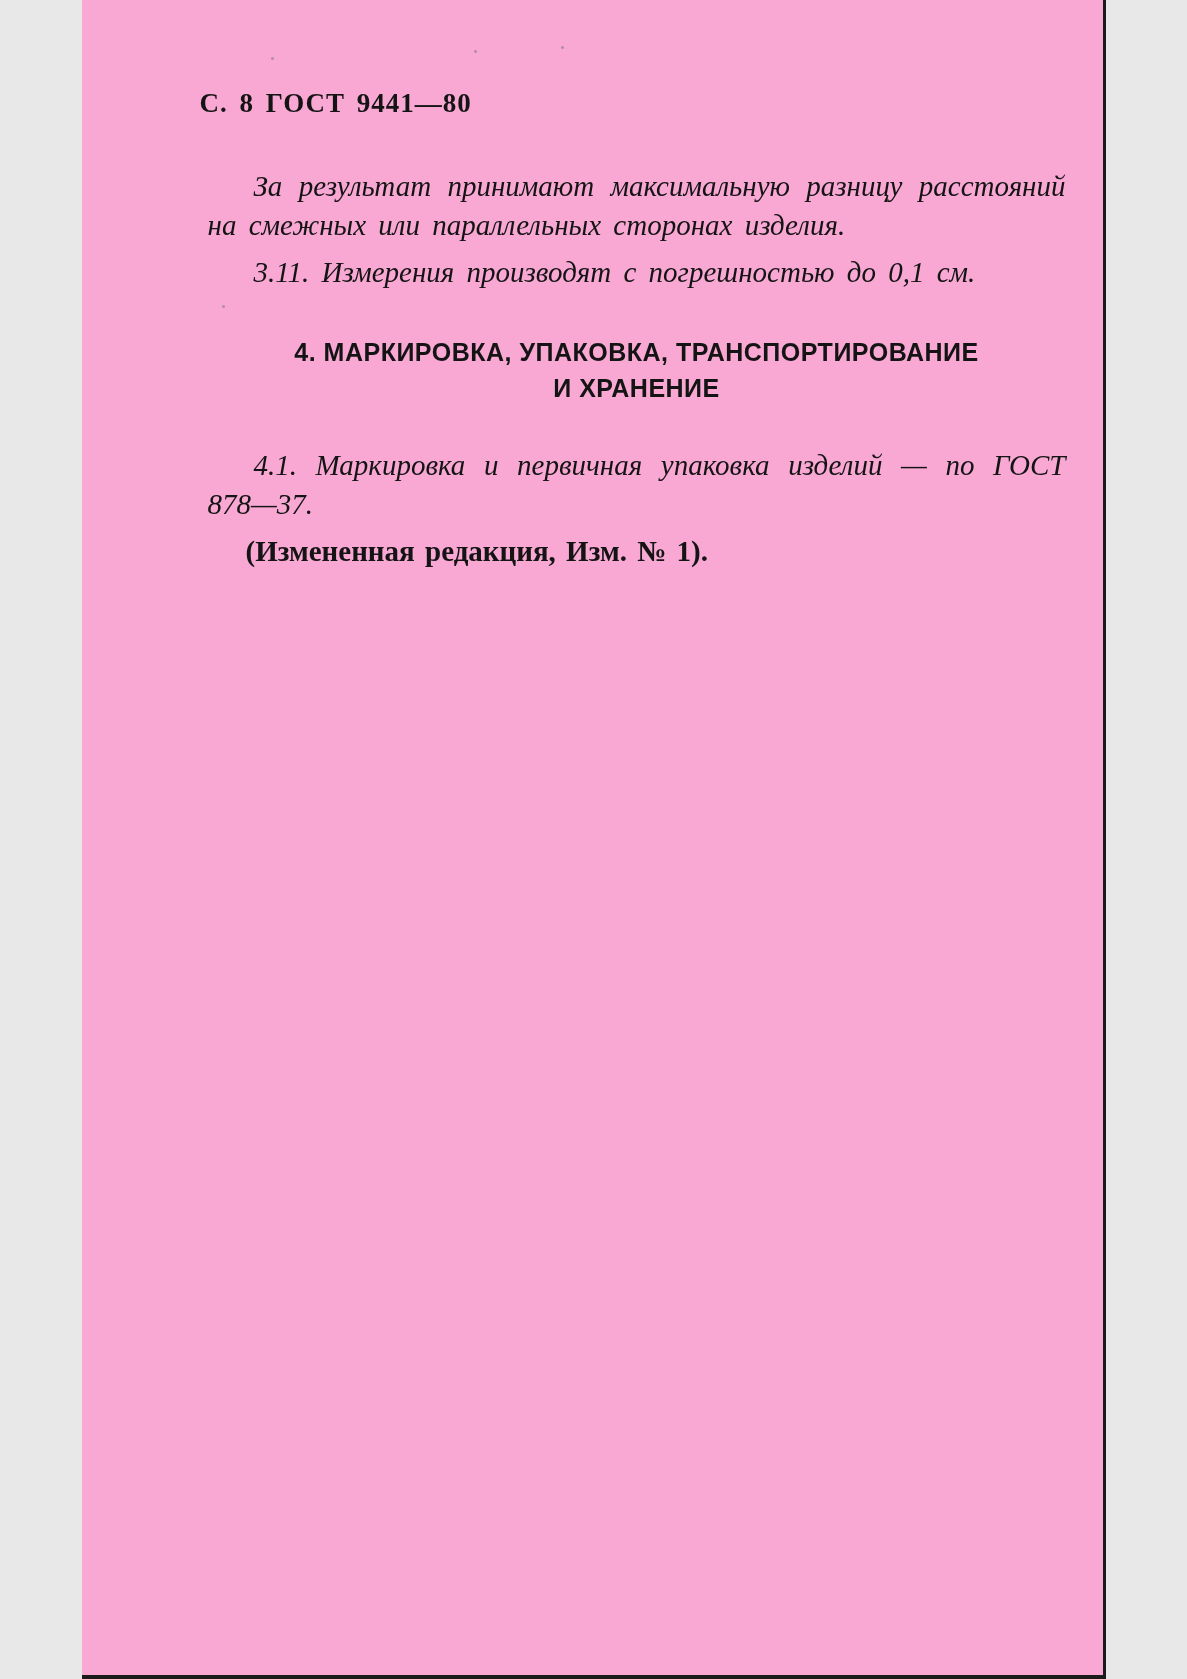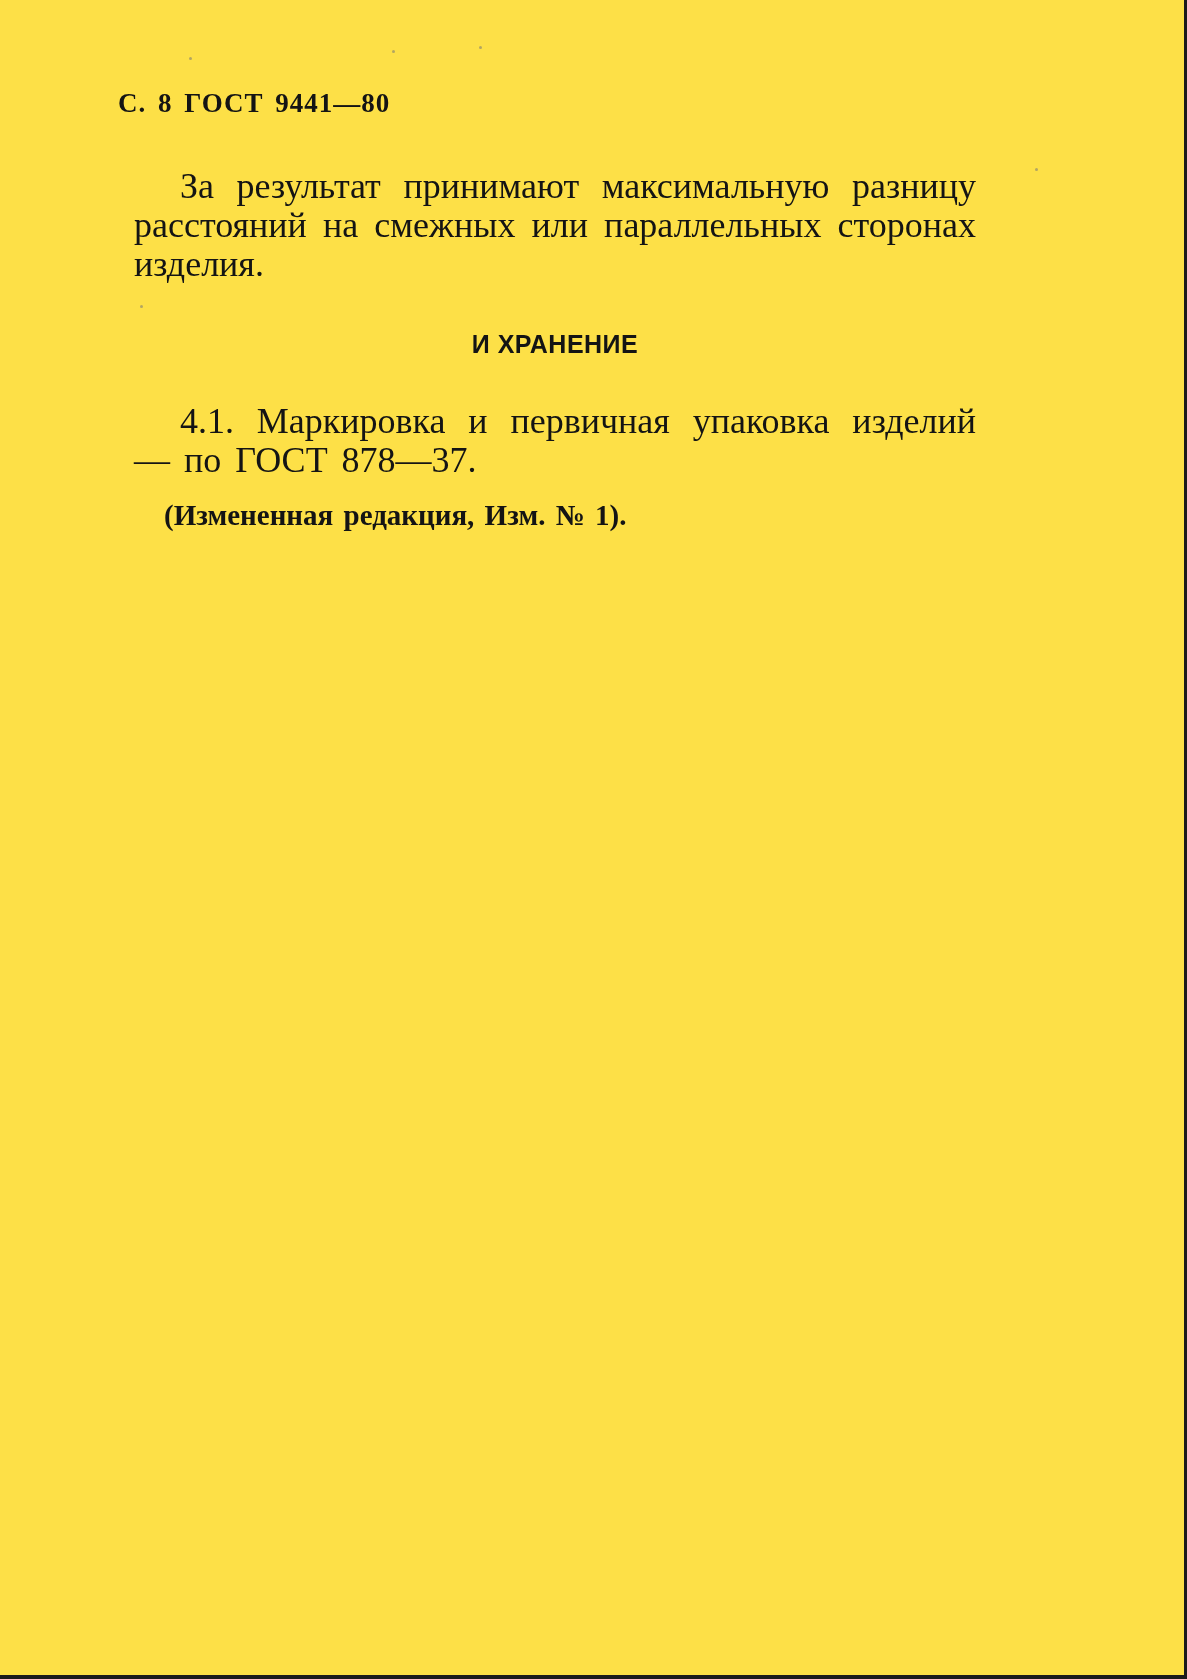--- a/index.html
+++ b/index.html
@@ -2,24 +2,24 @@
 <html><head>
   <meta charset="utf-8">
   <style>
     html, body {
       margin: 0;
       padding: 0;
       background: #e8e8e8;
     }
     .page {
       position: relative;
-      width: 1187px;
+      width: 1024px;
       height: 1679px;
       margin: 0 auto;
-      background: #fde047;
+      background: #f9a8d4;
       color: #141414;
       font-family: "Liberation Serif", serif;
       box-sizing: border-box;
       border-right: 3px solid #1b1b1b;
       border-bottom: 4px solid #1b1b1b;
       overflow: hidden;
     }
     .content {
       position: absolute;
       left: 118px;
@@ -27,26 +27,27 @@
       width: 874px;
     }
     .doc-header {
       font-weight: bold;
       font-size: 27px;
       letter-spacing: 1px;
       margin: 0 0 48px 0;
       word-spacing: 4px;
     }
     .para {
-      font-size: 36px;
+      font-size: 29px;
       line-height: 39px;
       text-align: justify;
       text-indent: 46px;
-      margin: 16px;
+      margin: 8px;
       word-spacing: 5px;
+      font-style: italic;
     }
     .section-heading {
       font-family: "Liberation Sans", sans-serif;
       font-weight: bold;
       font-size: 25px;
       line-height: 36px;
       text-align: center;
       margin: 42px 0 40px 0;
       letter-spacing: 0.5px;
     }
@@ -73,22 +74,24 @@
 </head>
 <body>
 
 <div class="page">
   <div class="content">
 
     <div class="doc-header">С. 8 ГОСТ 9441—80</div>
 
     <p class="para">За результат принимают максимальную разницу расстояний на смежных или параллельных сторонах изделия.</p>
 
+    <p class="para">3.11. Измерения производят с погрешностью до 0,1 см.</p>
 
     <div class="section-heading">
+      <span class="line">4. МАРКИРОВКА, УПАКОВКА, ТРАНСПОРТИРОВАНИЕ</span>
       <span class="line">И ХРАНЕНИЕ</span>
     </div>
 
     <p class="para">4.1. Маркировка и первичная упаковка изделий — по ГОСТ 878—37.</p>
 
 
 
     <p class="amendment-note">(Измененная редакция, Изм. № 1).</p>
 
   </div>

